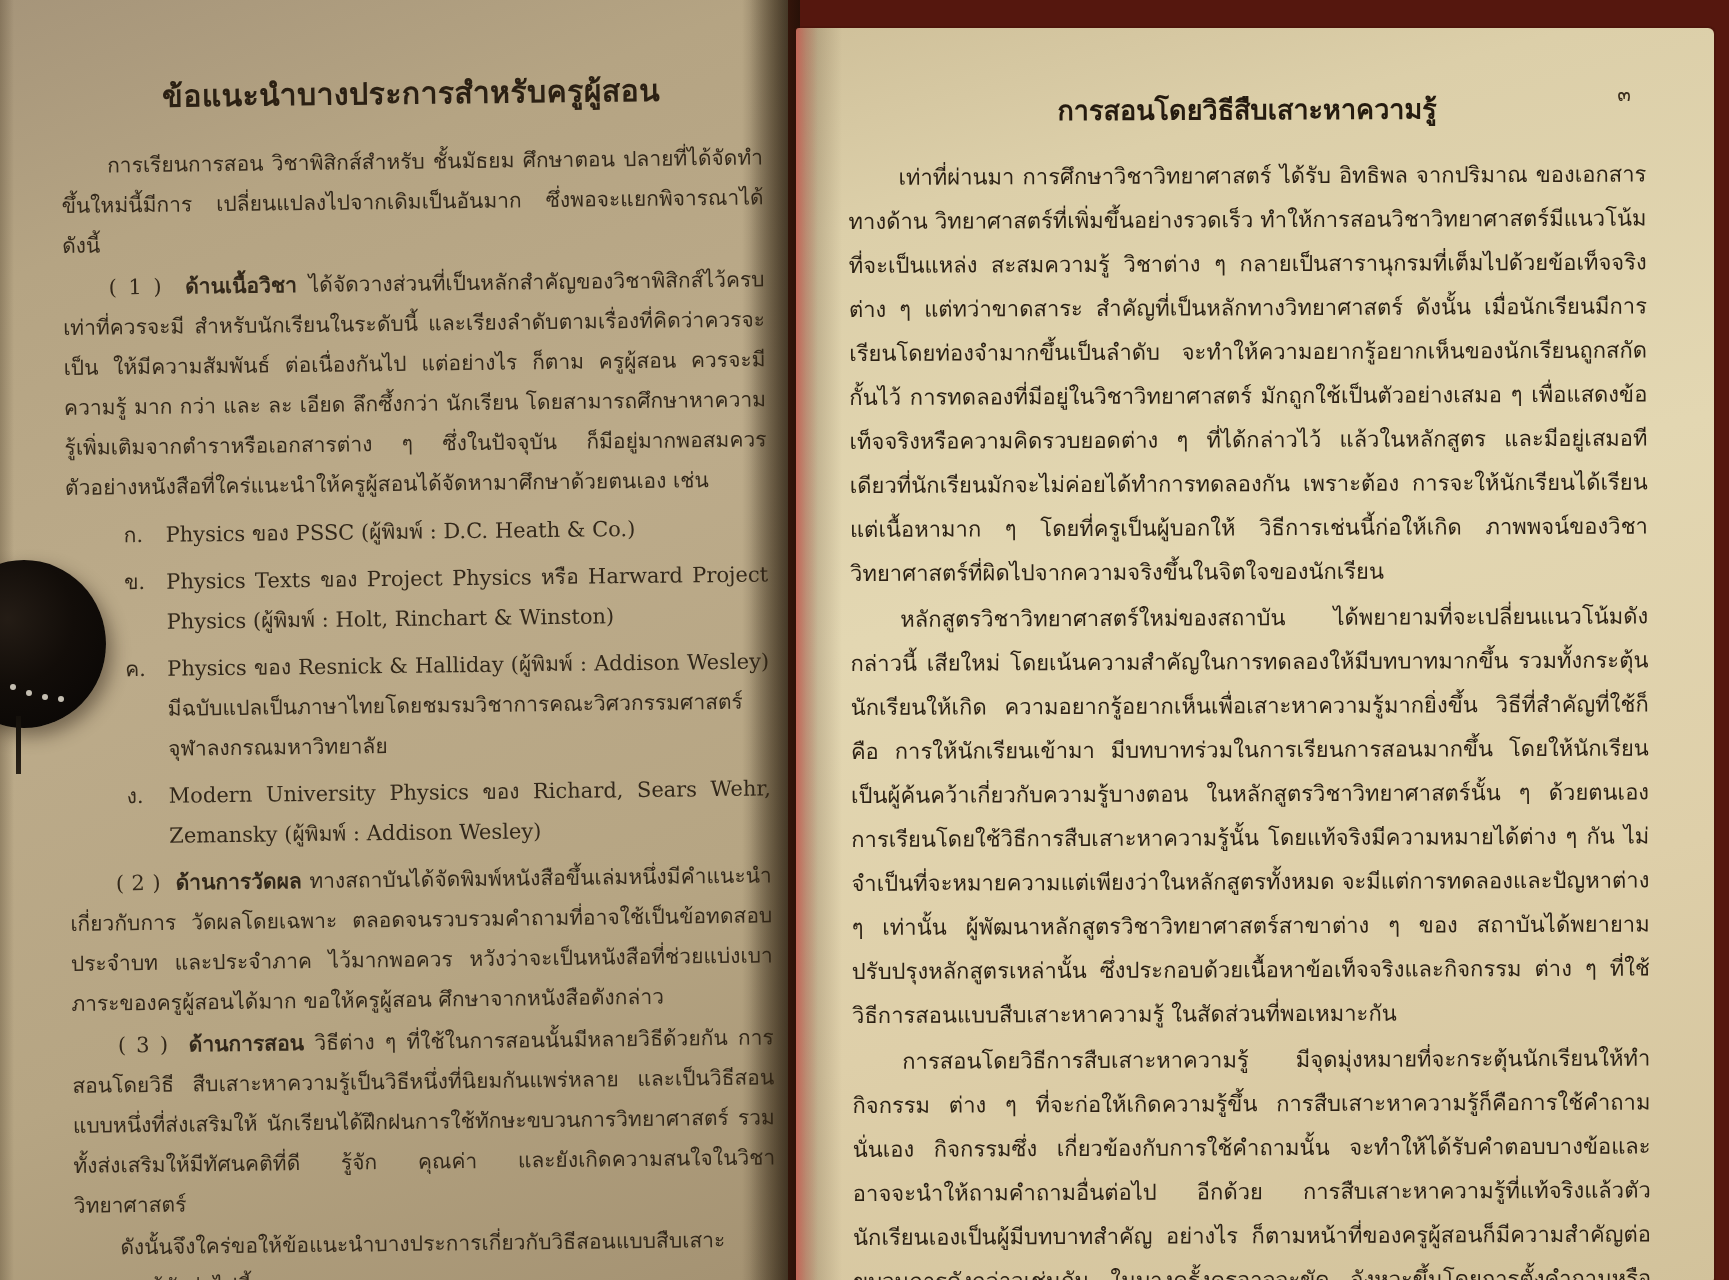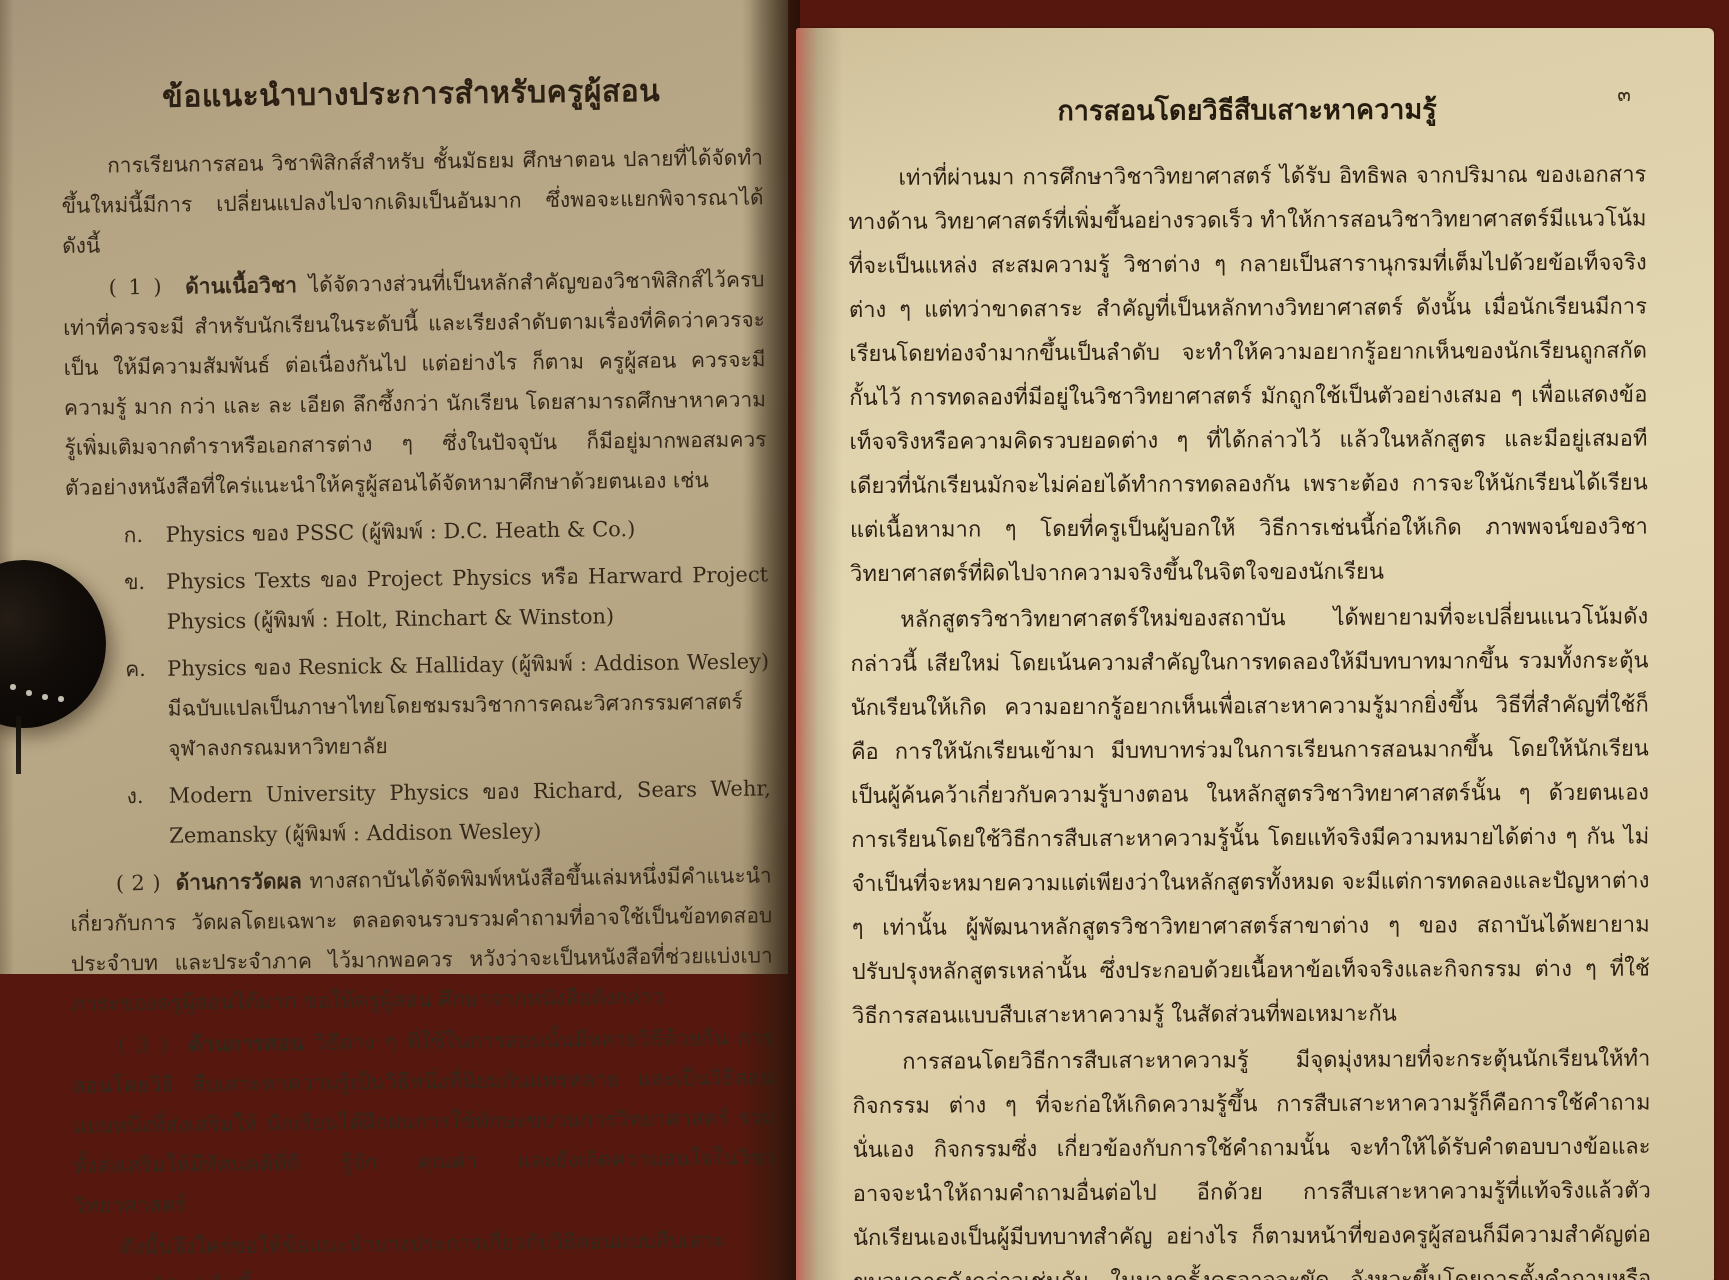--- a/index.html
+++ b/index.html
@@ -6,21 +6,21 @@
   body{
     width:1729px;height:1280px;overflow:hidden;
     background:#55170e;
     font-family:"DejaVu Serif","Liberation Serif",serif;
     position:relative;
   }
   .spread{position:absolute;inset:0;}
 
   
   .page-left{
-    position:absolute;left:0;top:0;width:788px;height:974px;
+    position:absolute;left:0;top:0;width:788px;height:1280px;
     background:
       linear-gradient(to right, rgba(60,45,25,.30) 0px, rgba(60,45,25,0) 14px),
       linear-gradient(to left, rgba(45,32,16,.38) 0px, rgba(45,32,16,0) 38px),
       linear-gradient(160deg, #a6957a 0%, #b5a483 18%, #bcab8a 45%, #b6a583 72%, #a49272 100%);
   }
   .left-text{
     position:absolute;left:60px;top:78px;width:702px;
     color:#33281a;
     font-size:21px;line-height:40px;
     text-align:justify;

